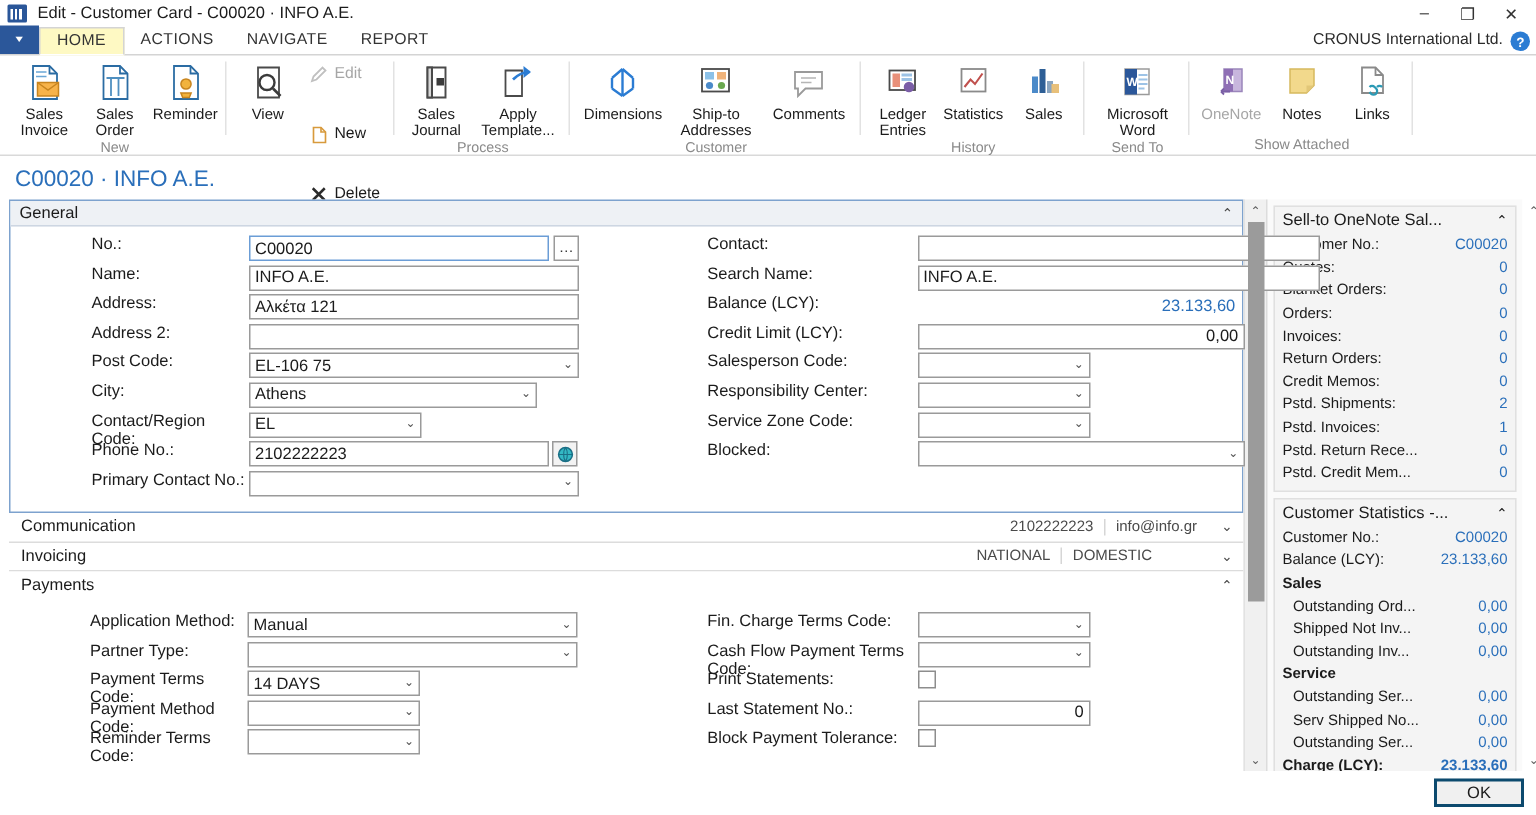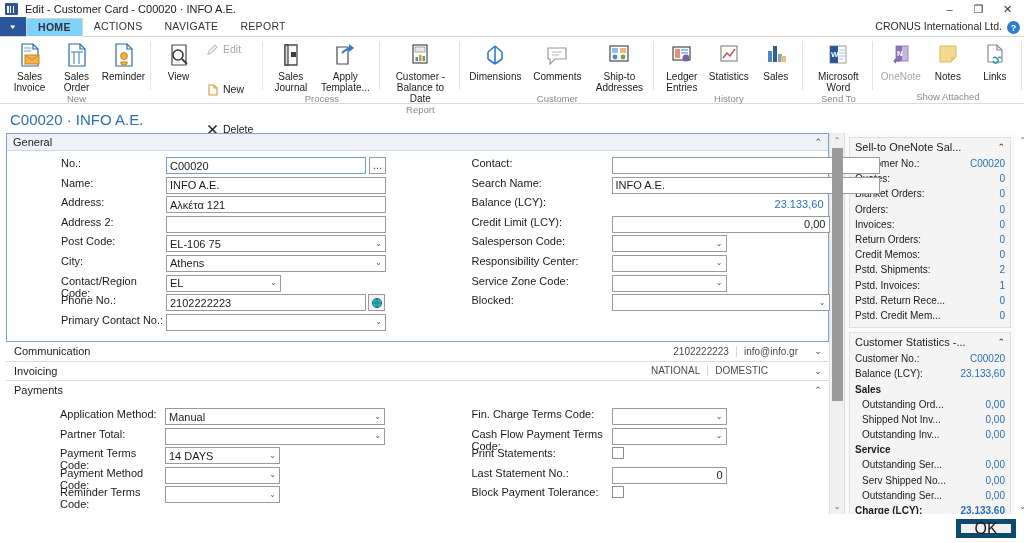--- a/index.html
+++ b/index.html
@@ -24,21 +24,21 @@
   .tb-winbtns { position:absolute; right:2px; top:0; display:flex; }
   .tb-winbtns div { width:29px; height:18px; display:flex; align-items:center; justify-content:center;
      font-size:11px; color:#333; font-family:"Liberation Sans", sans-serif; }
 
   
   .tabrow { height:19px; display:flex; align-items:flex-end; background:#fff; position:relative; border-bottom:1px solid #d4d4d4; }
   .qat { width:26px; height:19px; background:#2b579a; display:flex; align-items:center; justify-content:center; }
   .qat span { color:#fff; font-size:7px; line-height:1; transform:scaleX(1.4); }
   .tab { padding:2px 11px 3px 11px; font-size:10.5px; color:#333; letter-spacing:.3px; height:19px;
          display:flex; align-items:center; }
-  .tab.active { background:#7dd3fc; border:1px solid #d4d4d4; border-bottom:1px solid #fff; position:relative; top:1px;font-weight:bold; }
+  .tab.active { background:#fef9c3; border:1px solid #d4d4d4; border-bottom:1px solid #fff; position:relative; top:1px; }
   .cronus { position:absolute; right:22px; top:2px; font-size:10.5px; color:#2b2b2b; }
   .helpico { position:absolute; right:4px; top:3px; width:13px; height:13px; border-radius:50%;
      background:#2b7cd3; color:#fff; font-size:9px; font-weight:bold; display:flex; align-items:center; justify-content:center; }
 
   
   .ribbon { height:67px; background:#fff; display:flex; border-bottom:1px solid #d9d9d9; padding-left:2px; }
   .rgroup { display:flex; flex-direction:column; height:67px; position:relative; padding:0 4px; }
   .rgroup:after { content:""; position:absolute; right:0; top:4px; bottom:14px; width:1px; background:#e2e2e2; }
   .rgroup.nosep:after { display:none; }
   .ritems { display:flex; flex:1; align-items:flex-start; padding-top:3px; }
@@ -119,21 +119,21 @@
   .fbox-hd .chev { margin-left:auto; font-size:9px; }
   .fbox-list { padding:1px 5px 4px 5px; }
   .fbox-line { display:flex; align-items:center; height:15.2px; font-size:10px; }
   .fbox-line .k { color:#1b1b1b; white-space:nowrap; overflow:hidden; }
   .fbox-line .v { margin-left:auto; color:#2a6fba; }
   .fbox-line.group .k { font-weight:bold; }
   .fbox-line.indent .k { padding-left:7px; }
   .fbox-line.total .k { font-weight:bold; } .fbox-line.total .v { font-weight:bold; }
 
   .footer { height:29px; display:flex; align-items:center; justify-content:flex-end; padding-right:8px; background:#fff; }
-  .okbtn { width:60px; height:19px; border:5px solid #0c4a6e; background:#f0f0f0; font-size:16px;
+  .okbtn { width:60px; height:19px; border:2px solid #0c4a6e; background:#f0f0f0; font-size:11px;
      display:flex; align-items:center; justify-content:center; color:#1b1b1b; }
 </style>
 </head>
 <body>
 
 <div class="app">
 
   <div class="titlebar">
     <div class="tb-icon">
         <div class="bars"></div>
@@ -262,68 +262,51 @@
               <path d="M11 12c5-5 9-5 11-5" fill="none" stroke="#2b7cd3" stroke-width="1.8"></path>
               <path d="M18 3l5 4-5 4z" fill="#2b7cd3"></path>
             </svg>
           </div>
           <div class="cap">Apply<br>Template...</div>
         </div>
       </div>
       <div class="glabel">Process</div>
     </div>
 
-    <div class="rgroup">
-      <div class="ritems">
-        <div class="bigbtn xwide">
-          <div class="ico">
-            <svg width="28" height="28" viewBox="0 0 28 28">
-              <rect x="7" y="4" width="14" height="18" fill="#fff" stroke="#4a4a4a" stroke-width="1.2"></rect>
-              <rect x="9" y="6" width="10" height="5" fill="#e8e8e8" stroke="#9a9a9a" stroke-width=".8"></rect>
-              <rect x="9.5" y="16" width="2.5" height="4" fill="#4b8ac9"></rect>
-              <rect x="13" y="14" width="2.5" height="6" fill="#e0913a"></rect>
-              <rect x="16.5" y="15" width="2.5" height="5" fill="#6aa84f"></rect>
-            </svg>
-          </div>
-          <div class="cap">Customer -<br>Balance to Date</div>
-        </div>
-      </div>
-      <div class="glabel">Report</div>
-    </div>
 
     <div class="rgroup">
       <div class="ritems">
         <div class="bigbtn wide">
           <div class="ico">
             <svg width="28" height="28" viewBox="0 0 28 28">
               <path d="M14 5v18M14 5l-7 6M14 5l7 6M7 11v7M21 11v7M7 18l7 5M21 18l-7 5" fill="none" stroke="#2b7cd3" stroke-width="1.6"></path>
             </svg>
           </div>
           <div class="cap">Dimensions</div>
-        </div>
-        <div class="bigbtn wide">
-          <div class="ico">
-            <svg width="28" height="28" viewBox="0 0 28 28">
-              <path d="M5 7h18v11H12l-5 5v-5H5z" fill="#fff" stroke="#9a9a9a" stroke-width="1.2"></path>
-              <path d="M9 11h10M9 14h7" stroke="#b5b5b5" stroke-width="1"></path>
-            </svg>
-          </div>
-          <div class="cap">Comments</div>
         </div>
         <div class="bigbtn wide">
           <div class="ico">
             <svg width="28" height="28" viewBox="0 0 28 28">
               <rect x="5" y="5" width="18" height="15" fill="#fff" stroke="#4a4a4a" stroke-width="1.2"></rect>
               <rect x="7" y="7" width="6" height="5" fill="#8cc1e8"></rect>
               <rect x="15" y="7" width="6" height="5" fill="#f0b37a"></rect>
               <circle cx="10" cy="16" r="2.4" fill="#4b8ac9"></circle>
               <circle cx="18" cy="16" r="2.4" fill="#6aa84f"></circle>
             </svg>
           </div>
           <div class="cap">Ship-to<br>Addresses</div>
+        </div>
+        <div class="bigbtn wide">
+          <div class="ico">
+            <svg width="28" height="28" viewBox="0 0 28 28">
+              <path d="M5 7h18v11H12l-5 5v-5H5z" fill="#fff" stroke="#9a9a9a" stroke-width="1.2"></path>
+              <path d="M9 11h10M9 14h7" stroke="#b5b5b5" stroke-width="1"></path>
+            </svg>
+          </div>
+          <div class="cap">Comments</div>
         </div>
       </div>
       <div class="glabel">Customer</div>
     </div>
 
     <div class="rgroup">
       <div class="ritems">
         <div class="bigbtn">
           <div class="ico">
             <svg width="28" height="28" viewBox="0 0 28 28">
@@ -471,21 +454,21 @@
                   <div class="flabel">Post Code:</div>
                   <div class="fctl ddl">
                     <input class="f" style="width: 220px; padding-right: 16px;" value="EL-106 75">
                     <span class="arrow">⌄</span>
                   </div>
                 </div>
 
                 <div class="frow">
                   <div class="flabel">City:</div>
                   <div class="fctl ddl">
-                    <input class="f" style="width: 220px; padding-right: 16px;" value="Athens">
+                    <input class="f" style="width: 192px; padding-right: 16px;" value="Athens">
                     <span class="arrow">⌄</span>
                   </div>
                 </div>
 
                 <div class="frow">
                   <div class="flabel">Contact/Region Code:</div>
                   <div class="fctl ddl">
                     <input class="f" style="width: 115px; padding-right: 32px;" value="EL">
                     <span class="arrow">⌄</span>
                   </div>
@@ -607,21 +590,21 @@
           <div class="fastab-body" style="padding-top:8px">
             <div class="fcol left">
               <div class="frow">
                 <div class="flabel">Application Method:</div>
                 <div class="fctl ddl">
                   <input class="f" style="width: 220px; padding-right: 16px;" value="Manual">
                   <span class="arrow">⌄</span>
                 </div>
               </div>
               <div class="frow">
-                <div class="flabel">Partner Total:</div>
+                <div class="flabel">Partner Type:</div>
                 <div class="fctl ddl">
                   <input class="f" style="width: 220px; padding-right: 16px;" value="">
                   <span class="arrow">⌄</span>
                 </div>
               </div>
               <div class="frow">
                 <div class="flabel">Payment Terms Code:</div>
                 <div class="fctl ddl">
                   <input class="f" style="width: 115px; " value="14 DAYS">
                   <span class="arrow">⌄</span>

